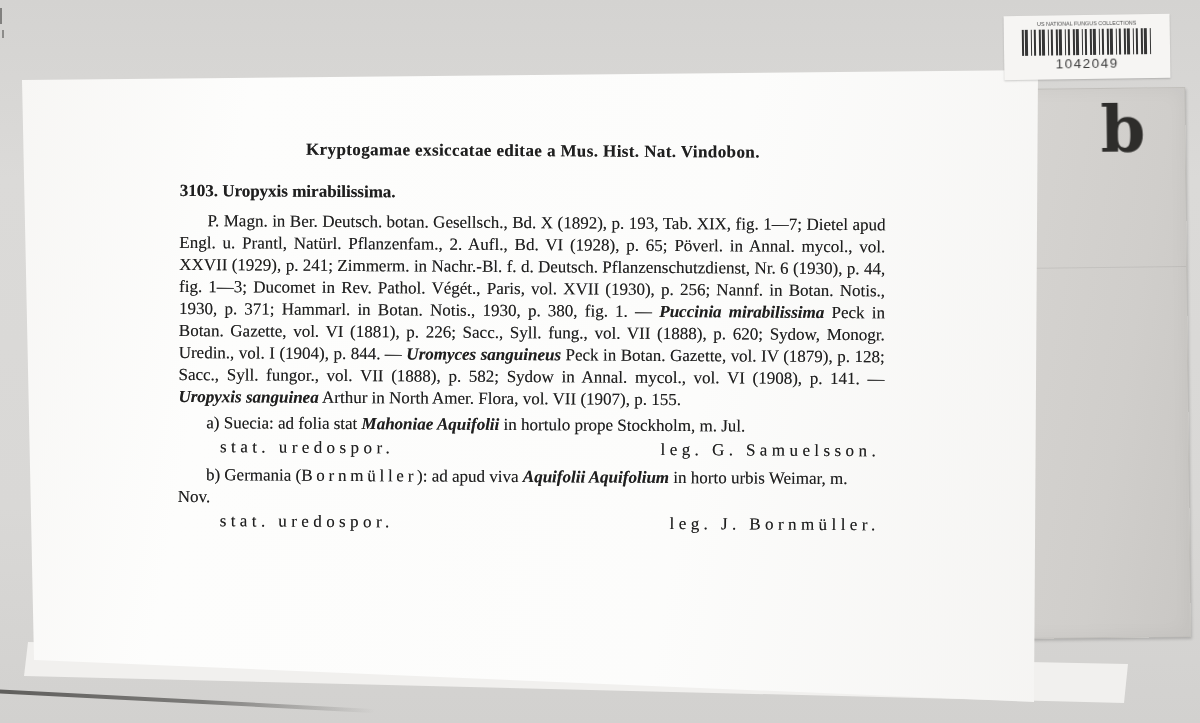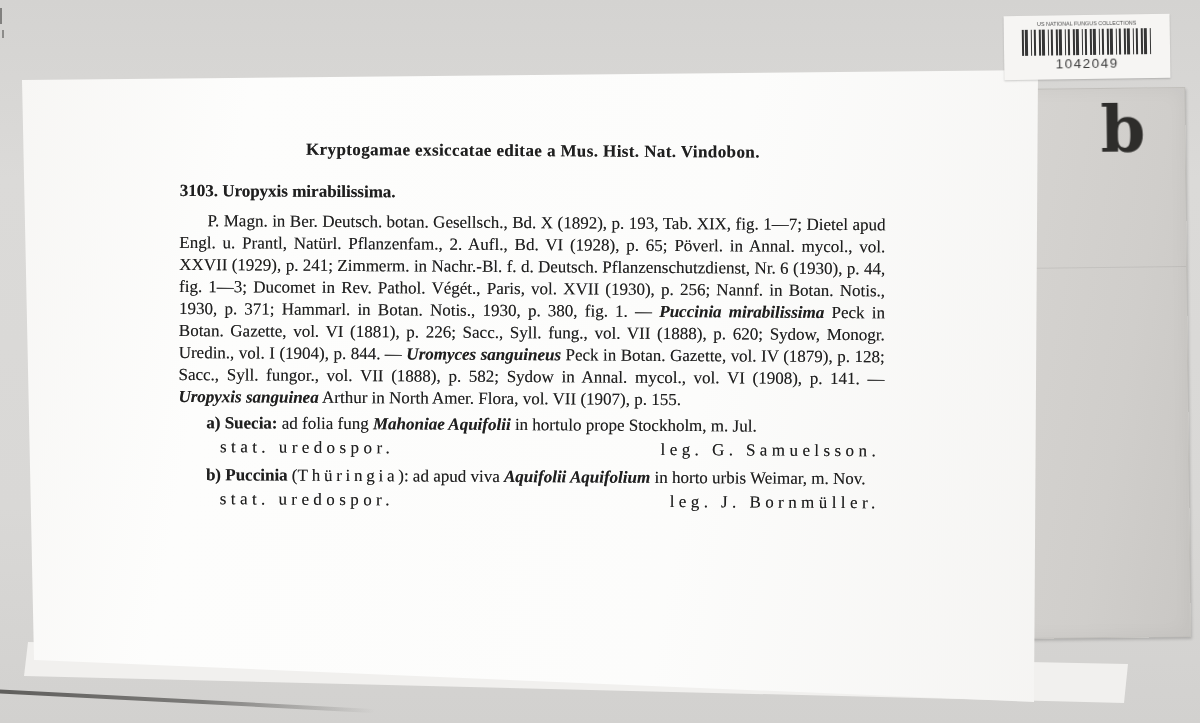--- a/index.html
+++ b/index.html
@@ -53,21 +53,21 @@
     text-shadow:0 0 0.5px rgba(25,25,25,0.55);
   }
   .hdr{font-weight:bold;text-align:center;letter-spacing:0.4px;margin:0 0 20px 0;}
   .title{font-weight:bold;margin:0 0 8px 0;}
   p.cit{margin:0 0 4px 0;text-align:justify;text-indent:28px;}
   p.gather{margin:0 0 2px 0;text-indent:28px;}
   .statrow{display:flex;justify-content:space-between;padding:0 4px 0 42px;margin:0 0 6px 0;}
   .sp{letter-spacing:0.26em;}
   .sg-n{font-style:normal;}
   .sg-i{font-style:italic;font-weight:bold;text-align:right;}
-  .sg-b{font-weight:bold;text-align:center;}
+  .sg-b{font-weight:normal;text-align:center;}
   .sg-sp{letter-spacing:0.22em;}
   
   .barcode{
     position:absolute;left:1004px;top:15px;width:166px;height:64px;
     background:#f6f5f3;transform:rotate(-0.8deg);
     box-shadow:0 1px 2px rgba(0,0,0,0.18);
     padding-top:5px;box-sizing:border-box;
   }
   .bc-title{
     font-family:"Liberation Sans","DejaVu Sans",sans-serif;
@@ -102,26 +102,26 @@
   </div>
 
   <div class="undersheet"></div>
 
   <div class="card"></div>
 
   <div class="card-text">
     <div class="hdr">Kryptogamae exsiccatae editae a Mus. Hist. Nat. Vindobon.</div>
     <div class="title">3103. Uropyxis mirabilissima.</div>
     <p class="cit"><span class="sg-n">P. Magn. in Ber. Deutsch. botan. Gesellsch., Bd. X (1892), p. 193, Tab. XIX, fig. 1—7; Dietel apud Engl. u. Prantl, Natürl. Pflanzenfam., 2. Aufl., Bd. VI (1928), p. 65; Pöverl. in Annal. mycol., vol. XXVII (1929), p. 241; Zimmerm. in Nachr.-Bl. f. d. Deutsch. Pflanzenschutzdienst, Nr. 6 (1930), p. 44, fig. 1—3; Ducomet in Rev. Pathol. Végét., Paris, vol. XVII (1930), p. 256; Nannf. in Botan. Notis., 1930, p. 371; Hammarl. in Botan. Notis., 1930, p. 380, fig. 1. — </span><span class="sg-i">Puccinia mirabilissima</span><span class="sg-n"> Peck in Botan. Gazette, vol. VI (1881), p. 226; Sacc., Syll. fung., vol. VII (1888), p. 620; Sydow, Monogr. Uredin., vol. I (1904), p. 844. — </span><span class="sg-i">Uromyces sanguineus</span><span class="sg-n"> Peck in Botan. Gazette, vol. IV (1879), p. 128; Sacc., Syll. fungor., vol. VII (1888), p. 582; Sydow in Annal. mycol., vol. VI (1908), p. 141. — </span><span class="sg-i">Uropyxis sanguinea</span><span class="sg-n"> Arthur in North Amer. Flora, vol. VII (1907), p. 155.</span></p>
-    <p class="gather"><span class="sg-b">a) Suecia:</span><span class="sg-n"> ad folia fung </span><span class="sg-i">Mahoniae Aquifolii</span><span class="sg-n"> in hortulo prope Stockholm, m. Jul.</span></p>
+    <p class="gather"><span class="sg-b">a) Suecia:</span><span class="sg-n"> ad folia stat </span><span class="sg-i">Mahoniae Aquifolii</span><span class="sg-n"> in hortulo prope Stockholm, m. Jul.</span></p>
     <div class="statrow">
       <span class="sp">stat. uredospor.</span>
       <span class="sp">leg. G. Samuelsson.</span>
     </div>
-    <p class="gather"><span class="sg-b">b) Puccinia</span><span class="sg-n"> (</span><span class="sg-sp">Thüringia</span><span class="sg-n">): ad apud viva </span><span class="sg-i">Aquifolii Aquifolium</span><span class="sg-n"> in horto urbis Weimar, m. Nov.</span></p>
+    <p class="gather"><span class="sg-b">b) Germania</span><span class="sg-n"> (</span><span class="sg-sp">Bornmüller</span><span class="sg-n">): ad apud viva </span><span class="sg-i">Aquifolii Aquifolium</span><span class="sg-n"> in horto urbis Weimar, m. Nov.</span></p>
     <div class="statrow">
       <span class="sp">stat. uredospor.</span>
       <span class="sp">leg. J. Bornmüller.</span>
     </div>
   </div>
 
   <div class="barcode">
     <div class="bc-title">US NATIONAL FUNGUS COLLECTIONS</div>
     <div class="bc-bars"></div>
     <div class="bc-num">1042049</div>

